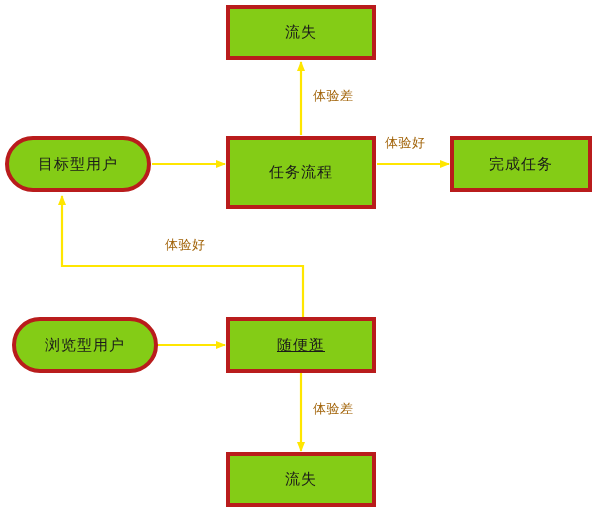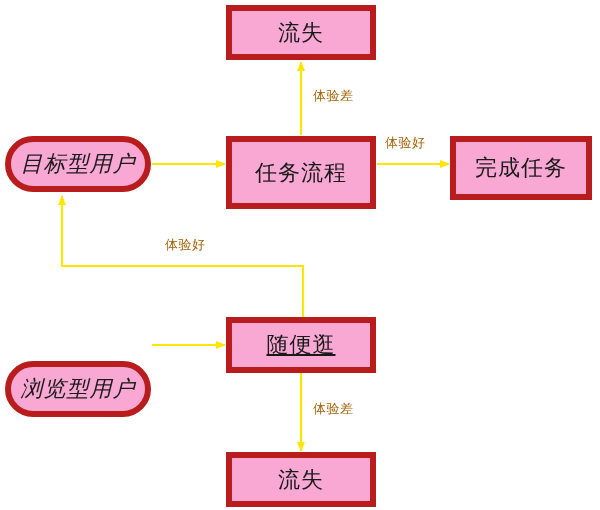--- a/index.html
+++ b/index.html
@@ -21,36 +21,35 @@
     position: absolute;
     left: 0;
     top: 0;
     width: 600px;
     height: 510px;
     pointer-events: none;
   }
   .node {
     position: absolute;
     box-sizing: border-box;
-    background: #f9a8d4;
-    border: 6px solid #b91c1c;
+    background: #84cc16;
+    border: 4px solid #b91c1c;
     display: flex;
     align-items: center;
     justify-content: center;
     color: #1a1a1a;
-    font-size: 22px;
+    font-size: 15px;
     letter-spacing: 1px;
     line-height: 1;
   }
   .node.rect {
     border-radius: 0;
   }
   .node.pill {
     border-radius: 30px;
-    font-style: italic;
   }
   .edge-label {
     position: absolute;
     color: #a16207;
     font-size: 13px;
     letter-spacing: 0.5px;
     line-height: 1;
     white-space: nowrap;
   }
 </style>
@@ -84,25 +83,25 @@
   </div>
 
   <div class="node pill" style="left:5px; top:136px; width:146px; height:56px;">
     <span>目标型用户</span>
   </div>
 
   <div class="node rect" style="left:226px; top:136px; width:150px; height:73px;">
     <span>任务流程</span>
   </div>
 
-  <div class="node rect" style="left:450px; top:136px; width:142px; height:64px;">
+  <div class="node rect" style="left:450px; top:136px; width:142px; height:56px;">
     <span>完成任务</span>
   </div>
 
-  <div class="node pill" style="left:5px; top:317px; width:146px; height:56px;margin-top:44px;">
+  <div class="node pill" style="left:12px; top:317px; width:146px; height:56px;">
     <span>浏览型用户</span>
   </div>
 
   <div class="node rect" style="left:226px; top:317px; width:150px; height:56px;text-decoration:underline;">
     <span>随便逛</span>
   </div>
 
   <div class="node rect" style="left:226px; top:452px; width:150px; height:55px;">
     <span>流失</span>
   </div>

